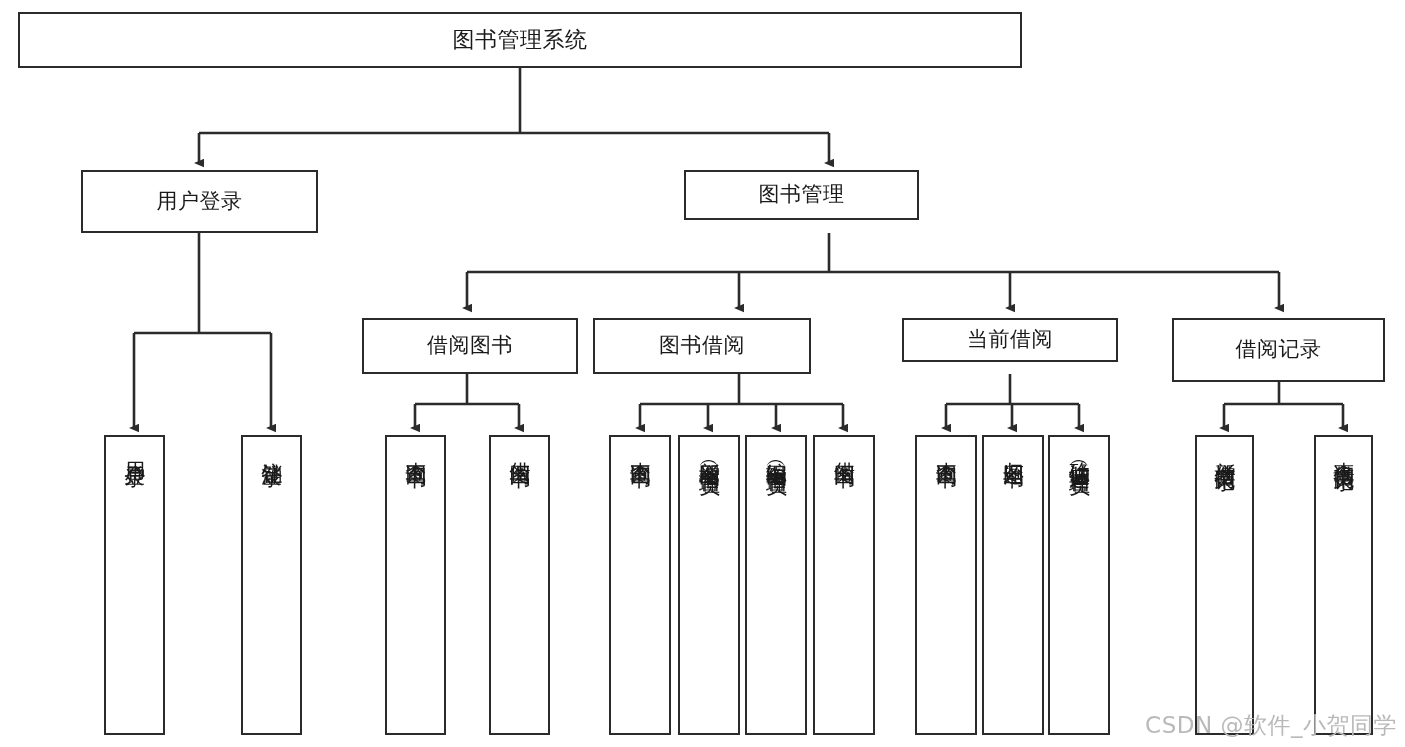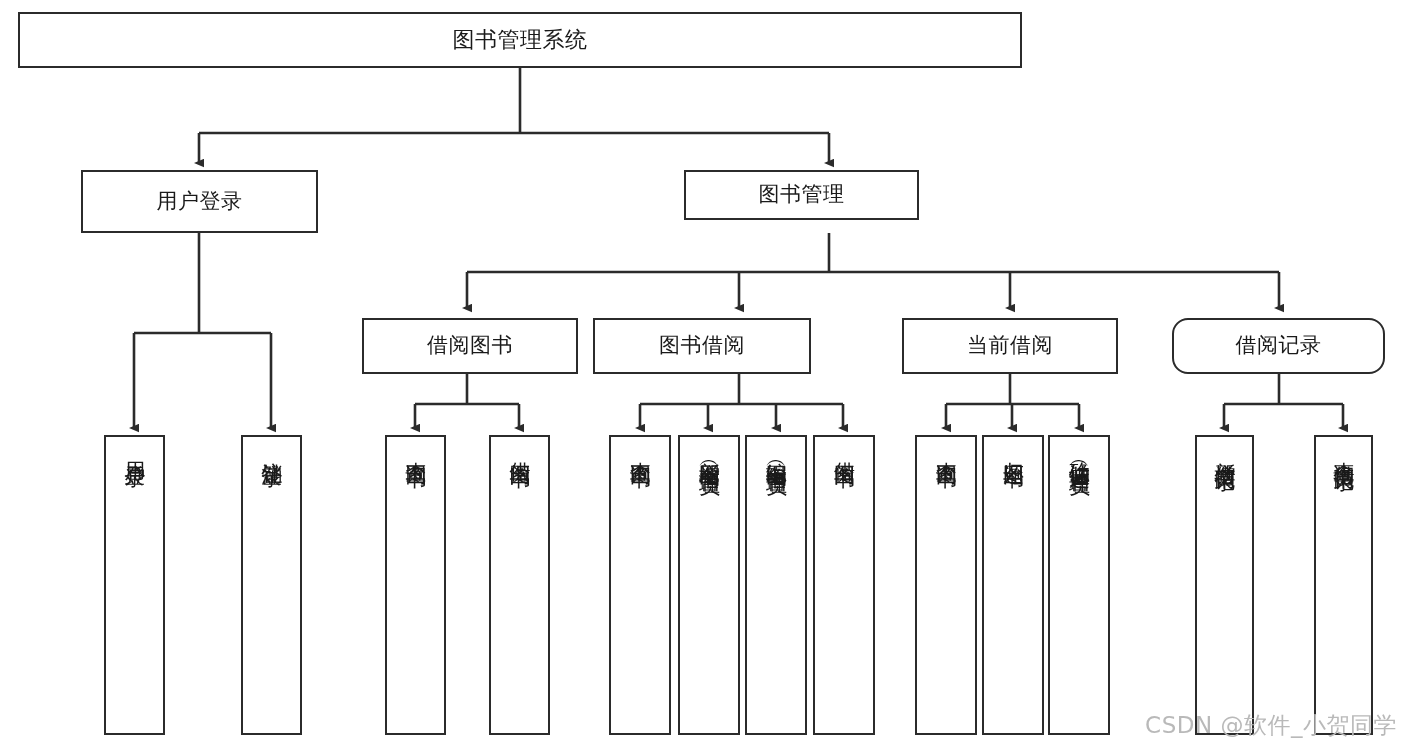--- a/index.html
+++ b/index.html
@@ -147,25 +147,25 @@
   </div>
 
   <div class="node h" style="left:362px; top:318px; width:216px; height:56px;">
     <span class="node-label">借阅图书</span>
   </div>
 
   <div class="node h" style="left:593px; top:318px; width:218px; height:56px;">
     <span class="node-label">图书借阅</span>
   </div>
 
-  <div class="node h" style="left:902px; top:318px; width:216px; height:56px;">
+  <div class="node h" style="left:902px; top:318px; width:216px; height:44px;">
     <span class="node-label">当前借阅</span>
   </div>
 
-  <div class="node h" style="left:1172px; top:318px; width:213px; height:56px;border-radius:16px;">
+  <div class="node h" style="left:1172px; top:318px; width:213px; height:64px;">
     <span class="node-label">借阅记录</span>
   </div>
 
   <div class="node v" style="left:104px; top:435px; width:61px; height:300px;">
     <span class="node-label">用户登录</span>
   </div>
 
   <div class="node v" style="left:241px; top:435px; width:61px; height:300px;">
     <span class="node-label">注销登录</span>
   </div>

